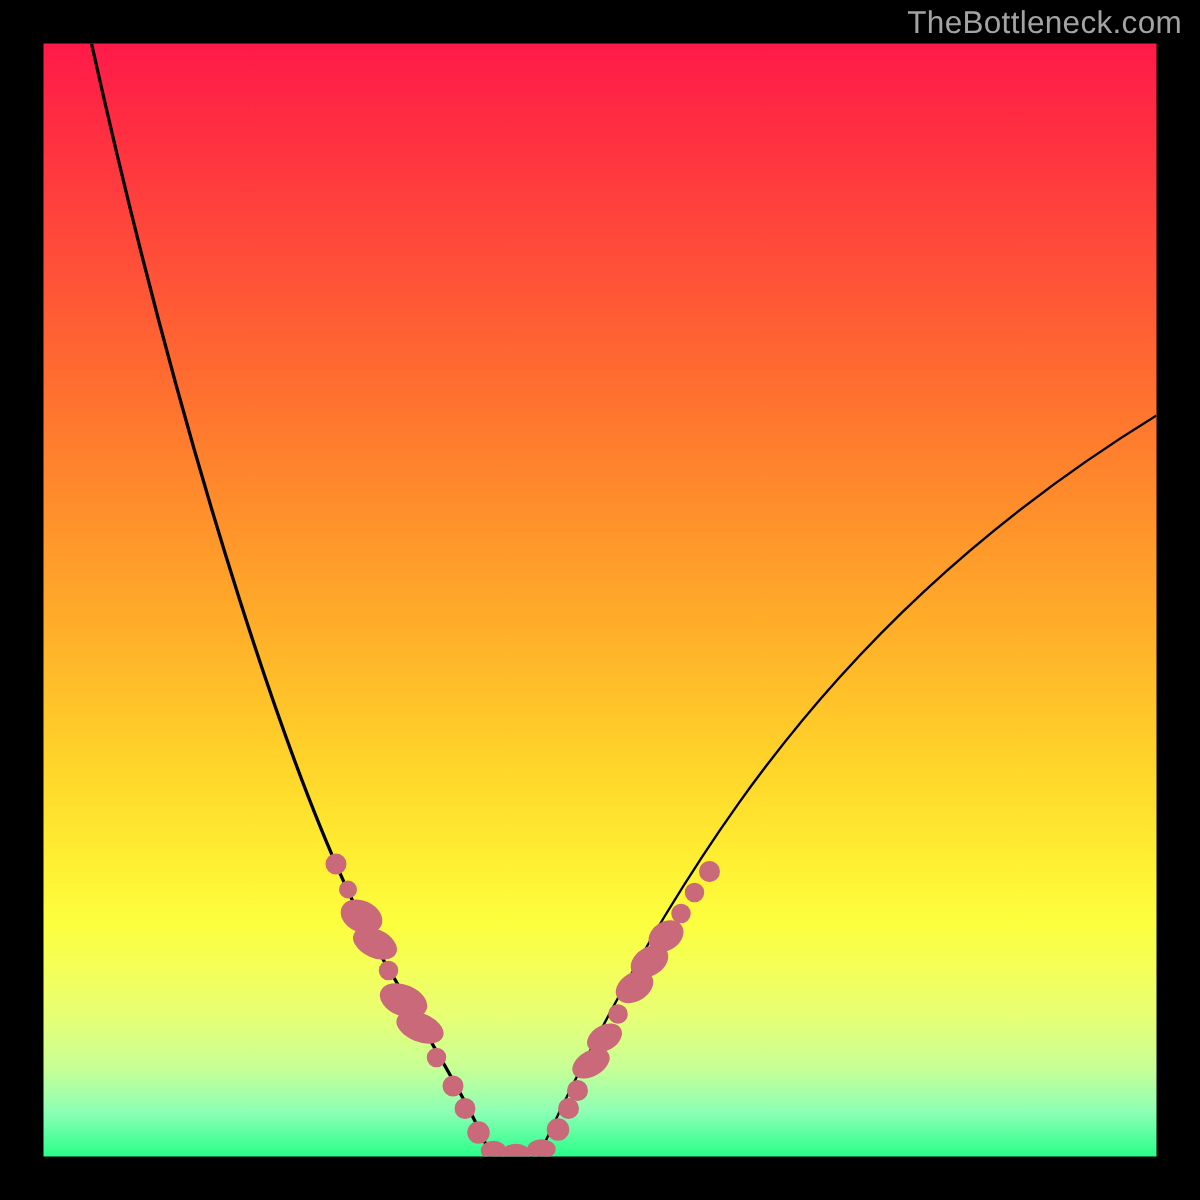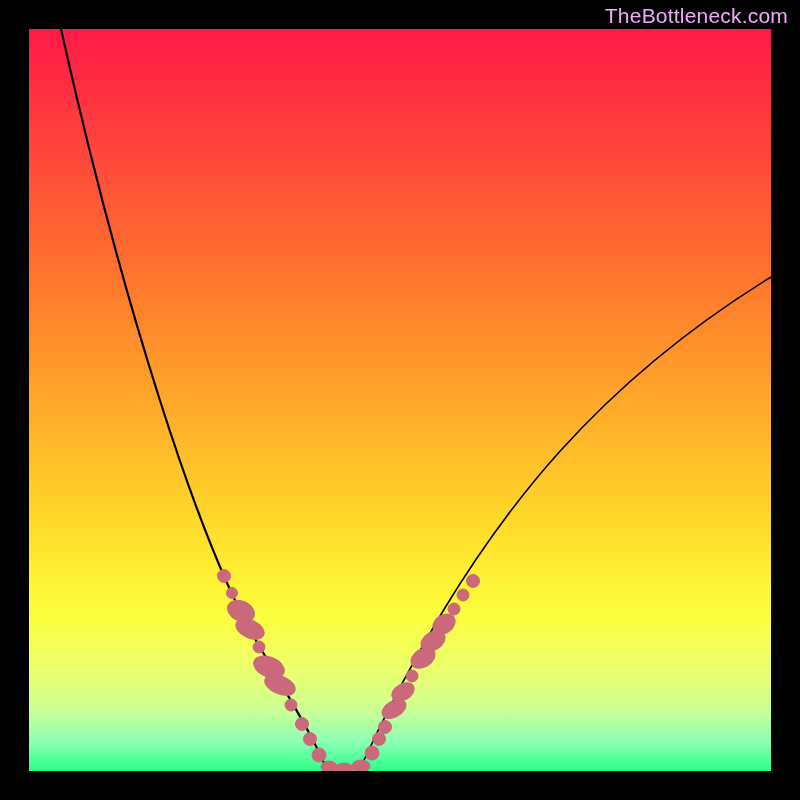--- a/index.html
+++ b/index.html
@@ -32,21 +32,21 @@
       #c8ff96 92%,
       #8dffb5 96%,
       #29ff89 100%);
   }
   .watermark {
     position: absolute;
     top: 4px;
     right: 12px;
     font-size: 21px;
     font-weight: 400;
-    color: #f0abfc;
+    color: #a3a3a3;
     letter-spacing: 0.2px;
     user-select: none;
   }
   svg {
     position: absolute;
     left: 0;
     top: 0;
   }
 </style>
 </head>

